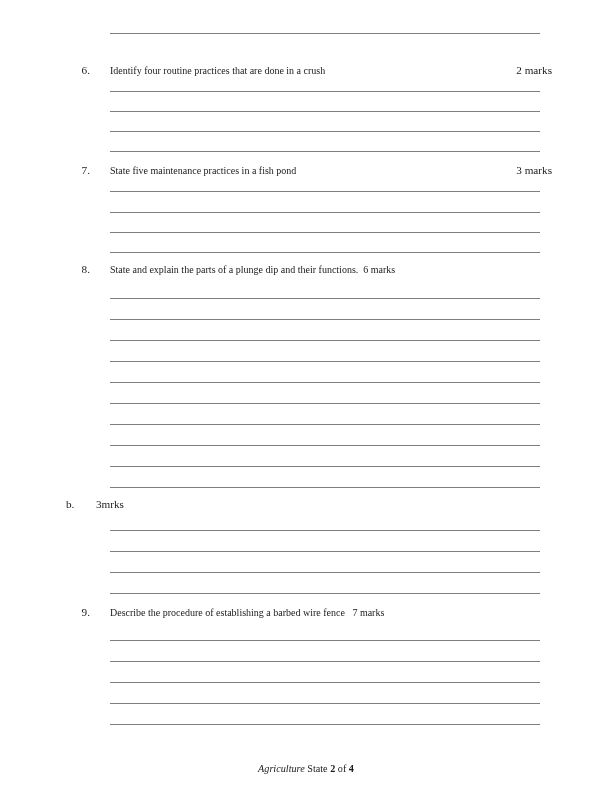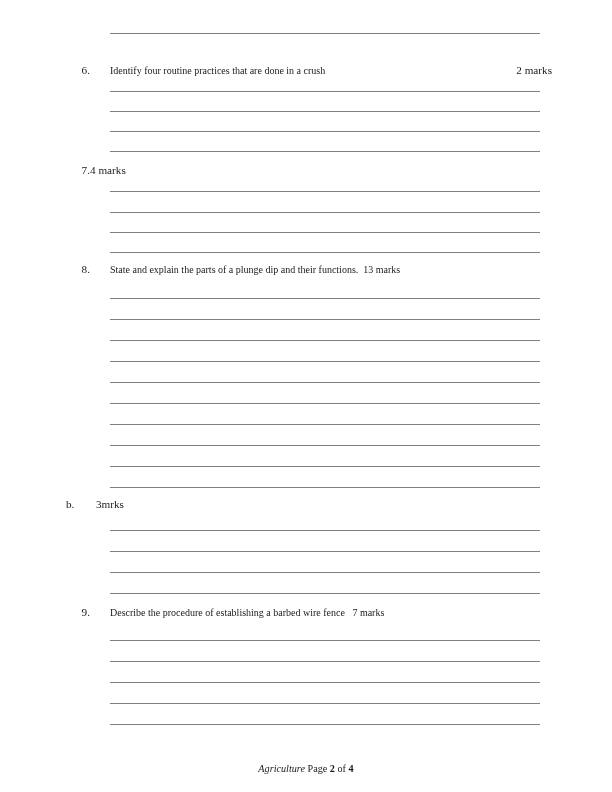--- a/index.html
+++ b/index.html
@@ -105,30 +105,31 @@
     <span class="qtext">Identify four routine practices that are done in a crush</span>
     <span class="qmarks">2 marks</span>
   </div>
   <div class="rule" style="top:91px;"></div>
   <div class="rule" style="top:111px;"></div>
   <div class="rule" style="top:131px;"></div>
   <div class="rule" style="top:151px;"></div>
 
   <div class="qrow" style="top:164px;">
     <span class="qnum">7.</span>
-    <span class="qmarks">4 marks</span>
+    <span class="qtext">State five maintenance practices in a fish pond</span>
+    <span class="qmarks">3 marks</span>
   </div>
   <div class="rule" style="top:191px;"></div>
   <div class="rule" style="top:212px;"></div>
   <div class="rule" style="top:232px;"></div>
   <div class="rule" style="top:252px;"></div>
 
   <div class="qrow" style="top:263px;">
     <span class="qnum">8.</span>
-    <span class="qtext">State and explain the parts of a plunge dip and their functions.  13 marks</span>
+    <span class="qtext">State and explain the parts of a plunge dip and their functions.  6 marks</span>
     <span class="qmarks"></span>
   </div>
   <div class="rule" style="top:298px;"></div>
   <div class="rule" style="top:319px;"></div>
   <div class="rule" style="top:340px;"></div>
   <div class="rule" style="top:361px;"></div>
   <div class="rule" style="top:382px;"></div>
   <div class="rule" style="top:403px;"></div>
   <div class="rule" style="top:424px;"></div>
   <div class="rule" style="top:445px;"></div>
@@ -149,16 +150,16 @@
     <span class="qtext">Describe the procedure of establishing a barbed wire fence   7 marks</span>
     <span class="qmarks"></span>
   </div>
   <div class="rule" style="top:640px;"></div>
   <div class="rule" style="top:661px;"></div>
   <div class="rule" style="top:682px;"></div>
   <div class="rule" style="top:703px;"></div>
   <div class="rule" style="top:724px;"></div>
 
   <div class="footer">
-    <span class="subject">Agriculture</span><span class="word"> </span><span class="word">Page</span><span class="word"> </span><span class="pnum">2</span><span class="word"> </span><span class="word">of</span><span class="word"> </span><span class="pnum">4</span>
+    <span class="subject">Agriculture</span><span class="word"> </span><span class="word">State</span><span class="word"> </span><span class="pnum">2</span><span class="word"> </span><span class="word">of</span><span class="word"> </span><span class="pnum">4</span>
   </div>
 
 </div>
 
 </body></html>

